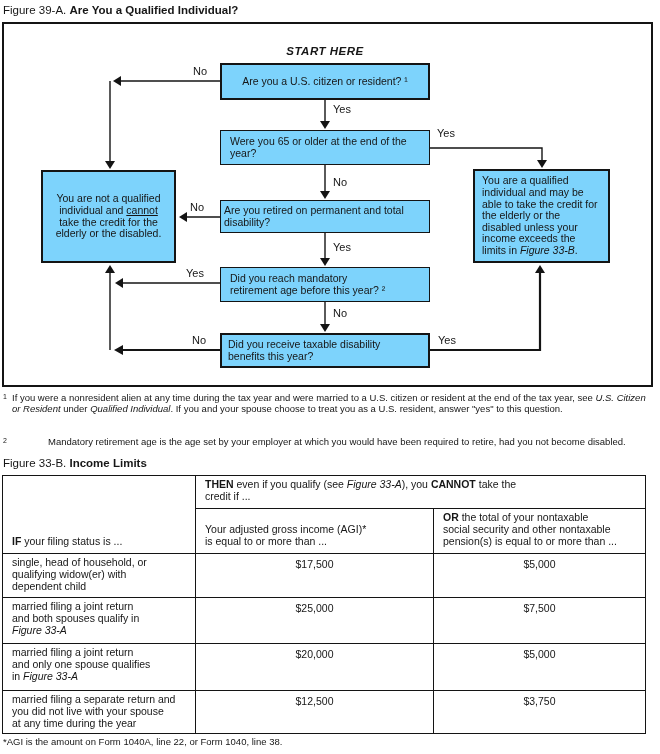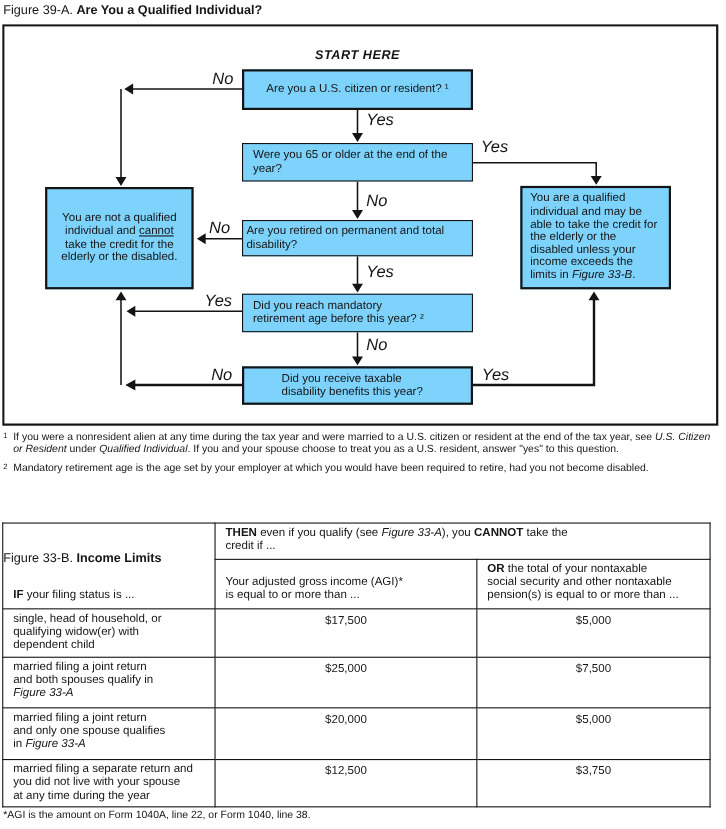--- a/index.html
+++ b/index.html
@@ -24,28 +24,28 @@
     border:1.5px solid #141414;font-size:10.5px;line-height:11.6px;
     display:flex;align-items:center;
   }
   .node.thick{border-width:2.5px;}
   .node .txt{width:100%;}
   .center .txt{text-align:center;}
   .start-here{
     position:absolute;left:218px;top:23px;width:210px;text-align:center;
     font-size:11.5px;font-weight:bold;font-style:italic;letter-spacing:.5px;
   }
-  .elabel{position:absolute;font-style:italic;font-size:15px;line-height:11px;}
+  .elabel{position:absolute;font-size:11px;line-height:11px;}
 
   
   .fn{display:flex;font-size:9.5px;line-height:10.8px;}
   .fn .mk{flex:0 0 9px;font-size:7px;position:relative;top:-1px;text-align:left;}
   .fn .fntext{flex:1 1 auto;}
   #footnotes{left:3px;top:393px;width:653px;}
-  #footnotes .fn + .fn{margin-top:6px;}
+  #footnotes .fn + .fn{margin-top:22px;gap:36px;}
 
   
   #limits{
     position:absolute;left:2px;top:475px;width:643px;
     border-collapse:collapse;table-layout:fixed;
   }
   #limits td,#limits th{
     border:1.5px solid #141414;font-size:10.5px;line-height:11.8px;
     font-weight:normal;text-align:left;vertical-align:top;
     padding:3px 9px;box-sizing:border-box;overflow:hidden;
@@ -117,21 +117,21 @@
   </div>
 
   <div class="node" style="left:218px;top:178px;width:210px;height:33px;padding-left:3px;padding-right:14px;">
     <div class="txt">Are you retired on permanent and total disability?</div>
   </div>
 
   <div class="node" style="left:218px;top:245px;width:210px;height:35px;padding-left:9px;padding-right:32px;">
     <div class="txt">Did you reach mandatory retirement age before this year? ²</div>
   </div>
 
-  <div class="node thick" style="left:218px;top:311px;width:210px;height:35px;padding-left:34px;padding-right:20px;">
+  <div class="node thick" style="left:218px;top:311px;width:210px;height:35px;padding-left:6px;padding-right:20px;">
     <div class="txt">Did you receive taxable disability benefits this year?</div>
   </div>
 
   <div class="node thick center" style="left:39px;top:148px;width:135px;height:93px;">
     <div class="txt">
       <div>You are not a qualified</div>
       <div><span>individual and </span><span class="u">cannot</span></div>
       <div>take the credit for the</div>
       <div>elderly or the disabled.</div>
     </div>
@@ -157,21 +157,21 @@
   <div class="fn">
     <span class="mk">1</span>
     <span class="fntext"><span>If you were a nonresident alien at any time during the tax year and were married to a U.S. citizen or resident at the end of the tax year, see </span><span class="i">U.S. Citizen or Resident</span><span> under </span><span class="i">Qualified Individual</span><span>. If you and your spouse choose to treat you as a U.S. resident, answer "yes" to this question.</span></span>
   </div>
   <div class="fn">
     <span class="mk">2</span>
     <span class="fntext">Mandatory retirement age is the age set by your employer at which you would have been required to retire, had you not become disabled.</span>
   </div>
 </div>
 
-<div class="abs fig-title" style="left:3px;top:457px;margin-top:45px;">
+<div class="abs fig-title" style="left:3px;top:457px;">
   <span>Figure 33-B.</span>
   <span class="b">Income Limits</span>
 </div>
 
 <table id="limits">
   <colgroup>
       <col style="width:193px">
       <col style="width:238px">
       <col style="width:212px">
     </colgroup>

